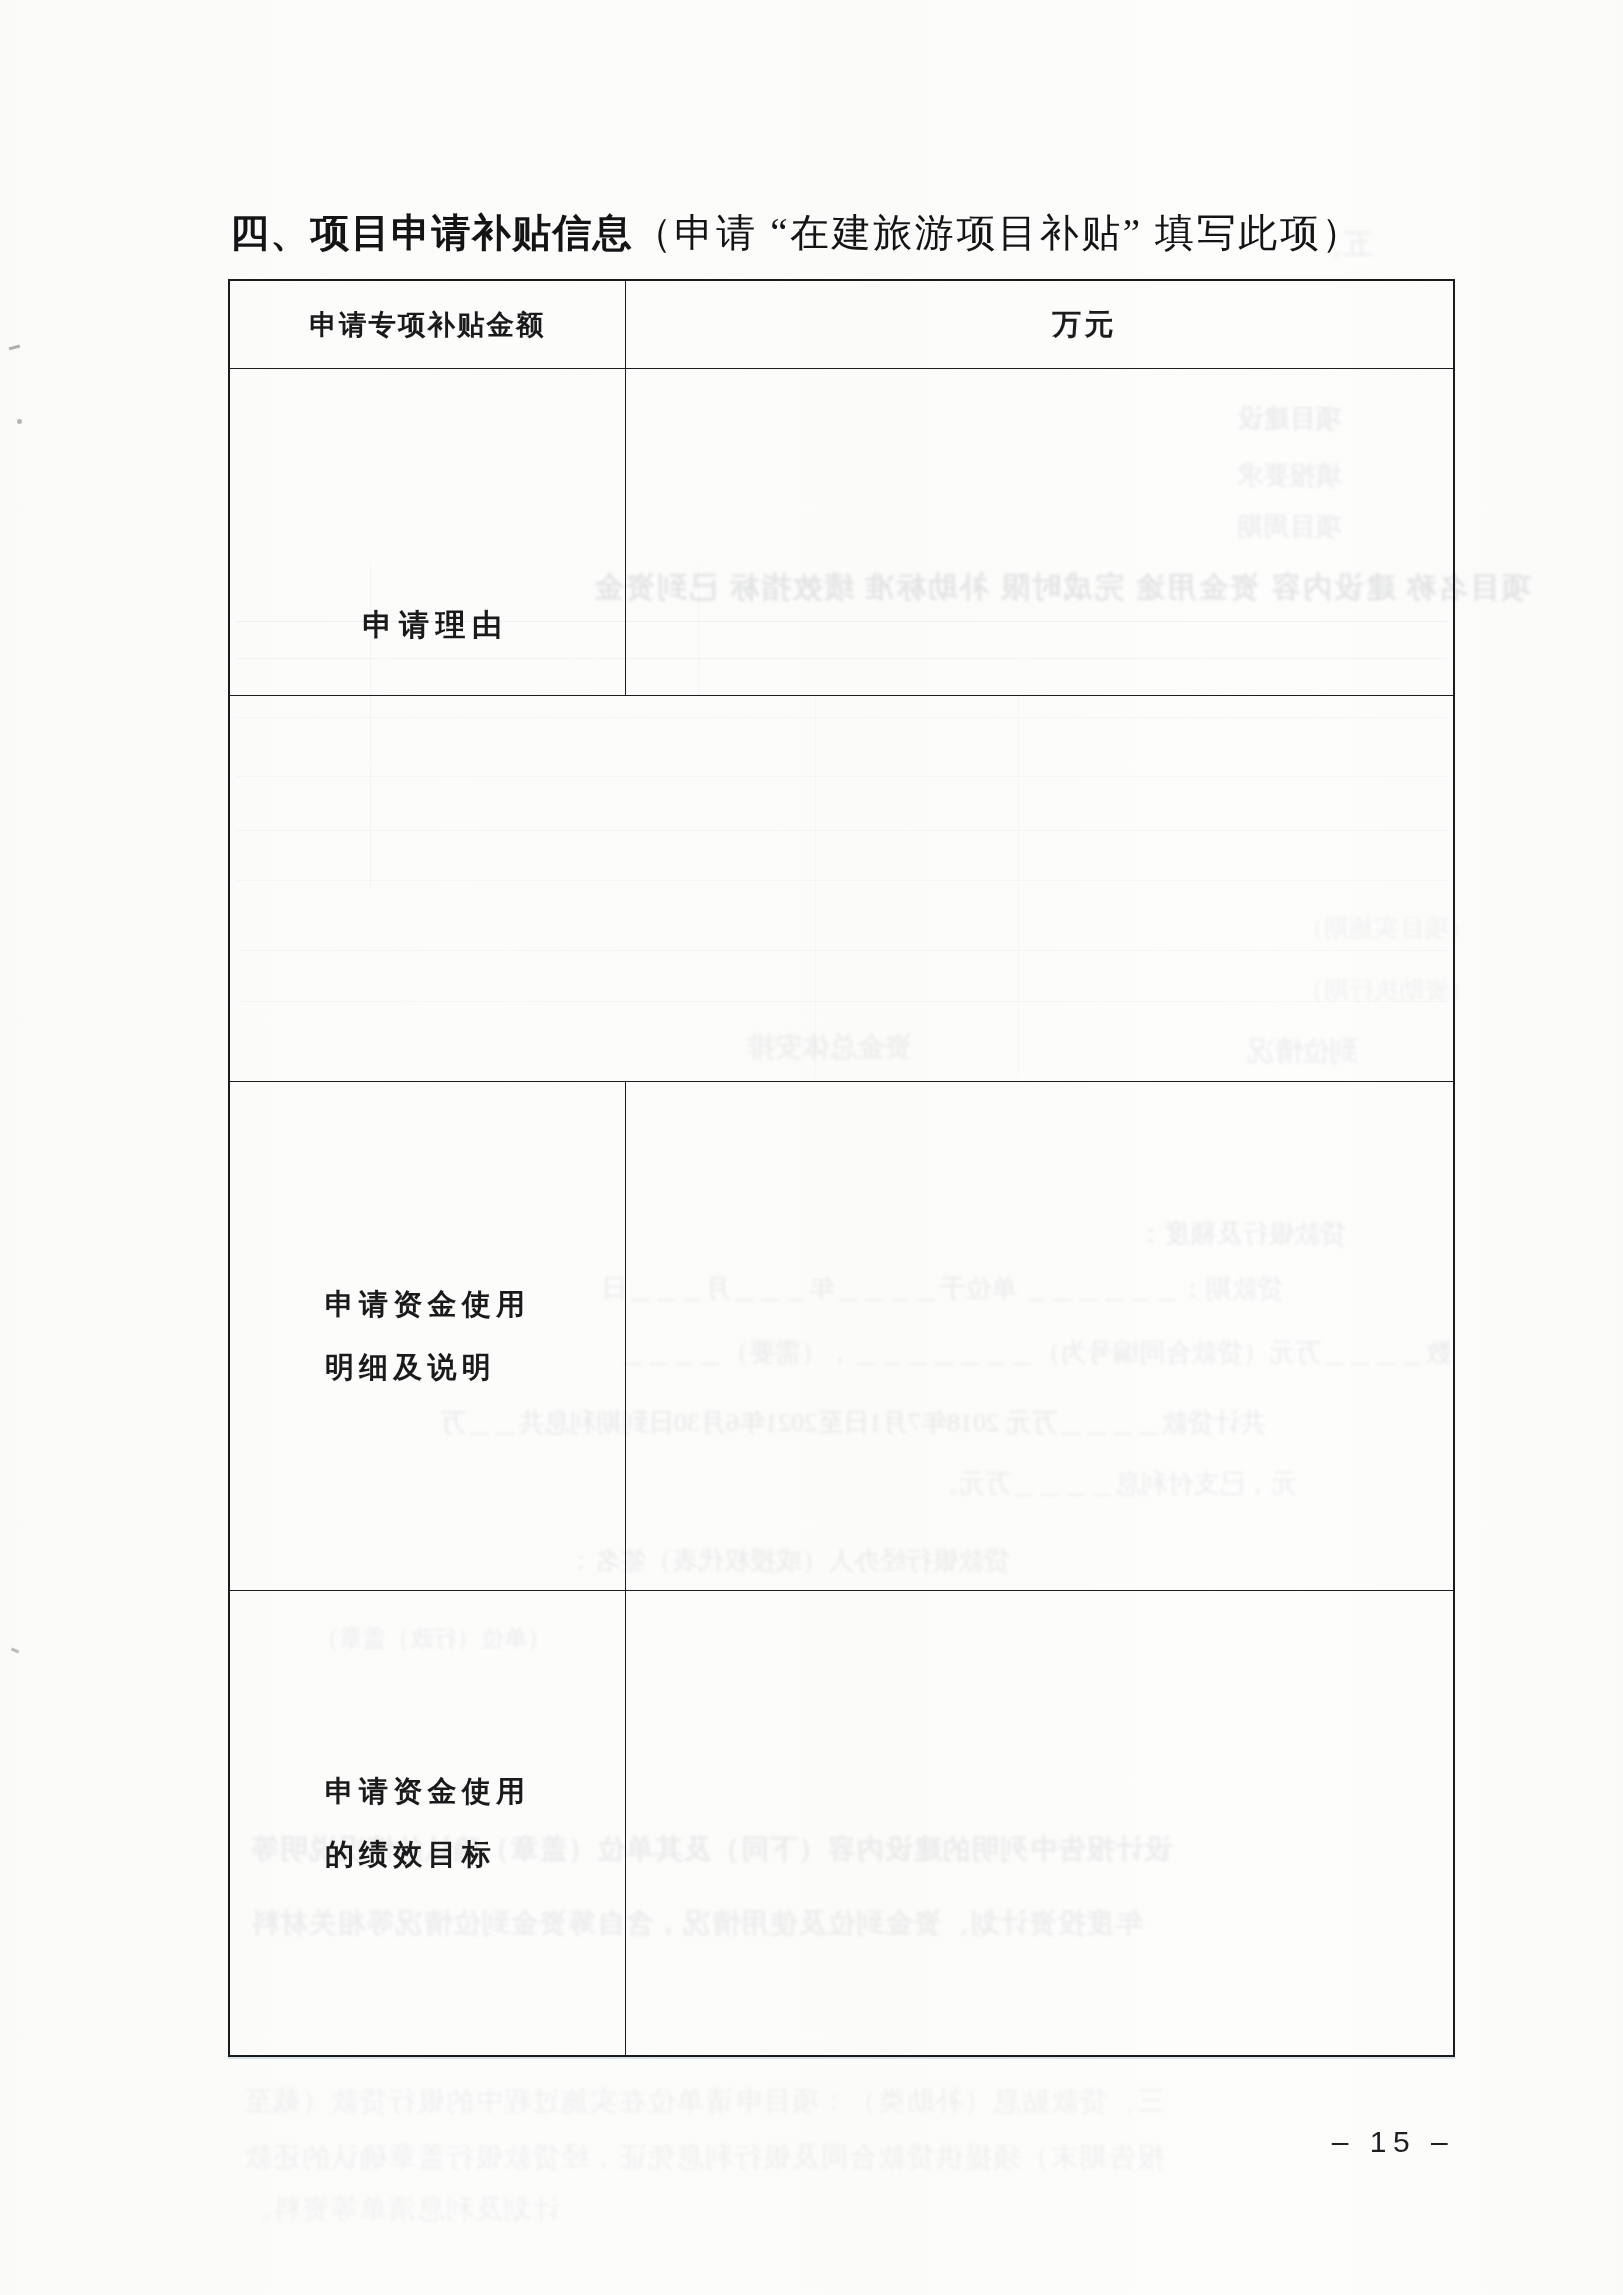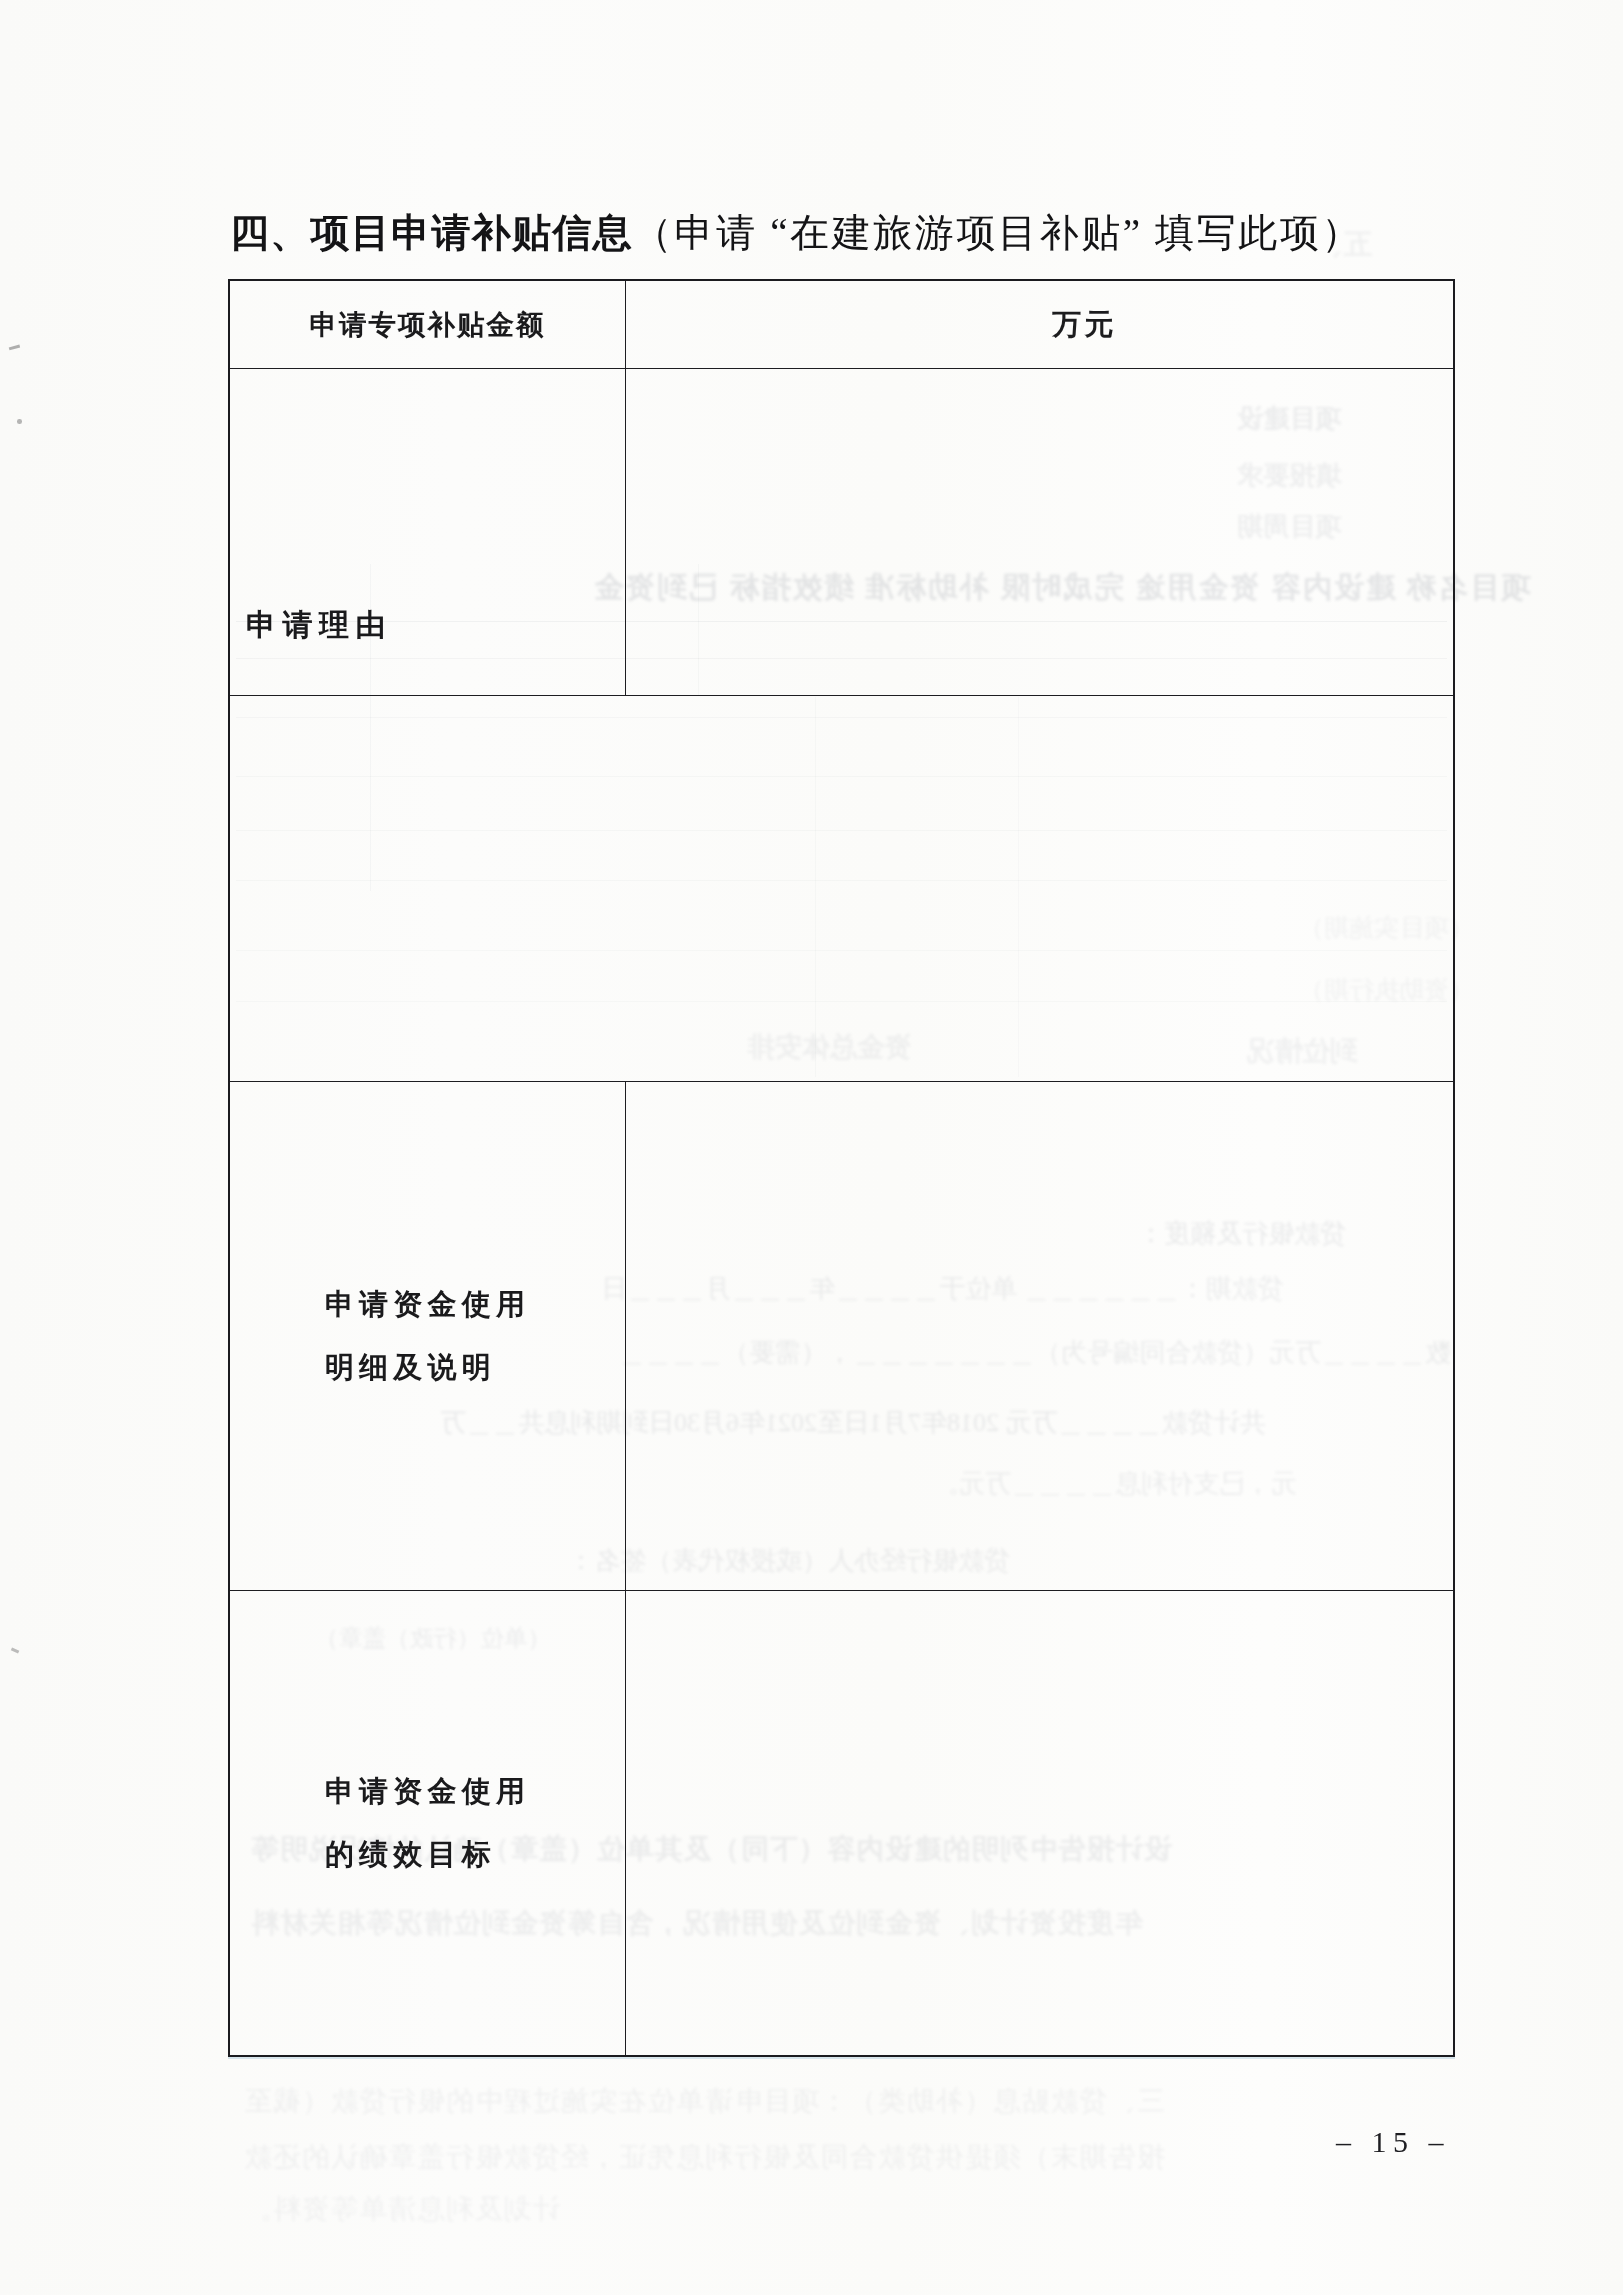--- a/index.html
+++ b/index.html
@@ -31,34 +31,34 @@
   .r1{height:88px;} .r2{height:327px;} .r3{height:386px;} .r4{height:509px;} .r5{flex:1;}
   .cell-l{
     width:396px;box-sizing:border-box;border-right:1.3px solid #1d1d21;
     position:relative;display:flex;align-items:center;justify-content:center;
     flex-direction:column;
   }
   .cell-r{flex:1;position:relative;display:flex;align-items:center;justify-content:center;}
   .lbl{font-weight:600;color:#1a1a1c;}
   .lbl-r1{font-size:27.5px;letter-spacing:2px;}
   .val-r1{font-size:29px;letter-spacing:3.3px;font-weight:600;transform:translateX(45px);}
-  .lbl-abs{position:absolute;left:16px;width:100%;}
+  .lbl-abs{position:absolute;left:8px;width:100%;text-align:center;}
   .lbl-r2{top:236px;font-size:30px;letter-spacing:6.5px;}
   .lbl-r3{top:250px;font-size:29px;letter-spacing:3.3px;}
   .lbl-2line{font-size:29px;letter-spacing:5.2px;line-height:63px;text-align:left;}
   .note{
     position:absolute;top:17px;left:10.5px;right:3.9px;
     font-family:"Liberation Serif",serif;
     font-size:26px;letter-spacing:0.7px;color:#2e2e33;white-space:nowrap;
     text-shadow:0.7px 0 0 rgba(190,60,60,.18), -0.7px 0 0 rgba(60,90,190,.18);
   }
   
   .pageno{
     position:absolute;left:1321px;top:2125px;width:144px;text-align:center;
-    font-family:Liberation Serif, serif;font-size:30px;letter-spacing:6.5px;color:#1e1e22;
+    font-family:Liberation Sans, sans-serif;font-size:30px;letter-spacing:6.5px;color:#1e1e22;
   }
   
   .ghost{
     position:absolute;white-space:nowrap;
     font-family:"Liberation Serif",serif;color:#59606f;
     transform:scaleX(-1);filter:blur(1.4px);
     pointer-events:none;
   }
   .ghost.b{font-weight:700;}
   .g-hline{position:absolute;height:1.3px;background:#7a8292;pointer-events:none;}

